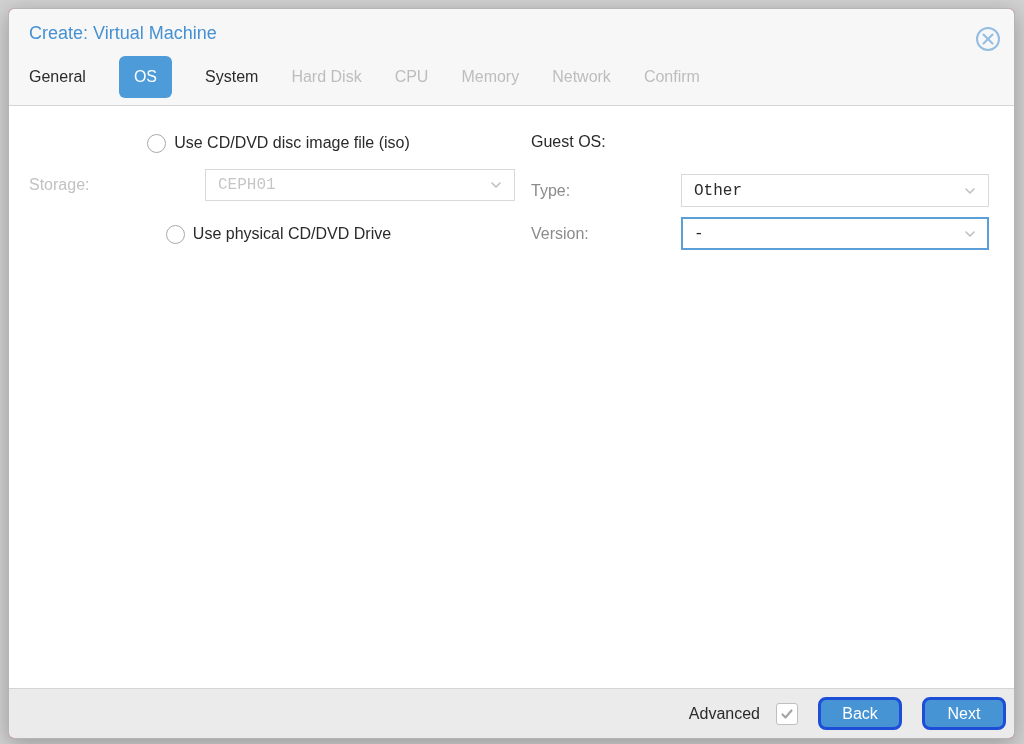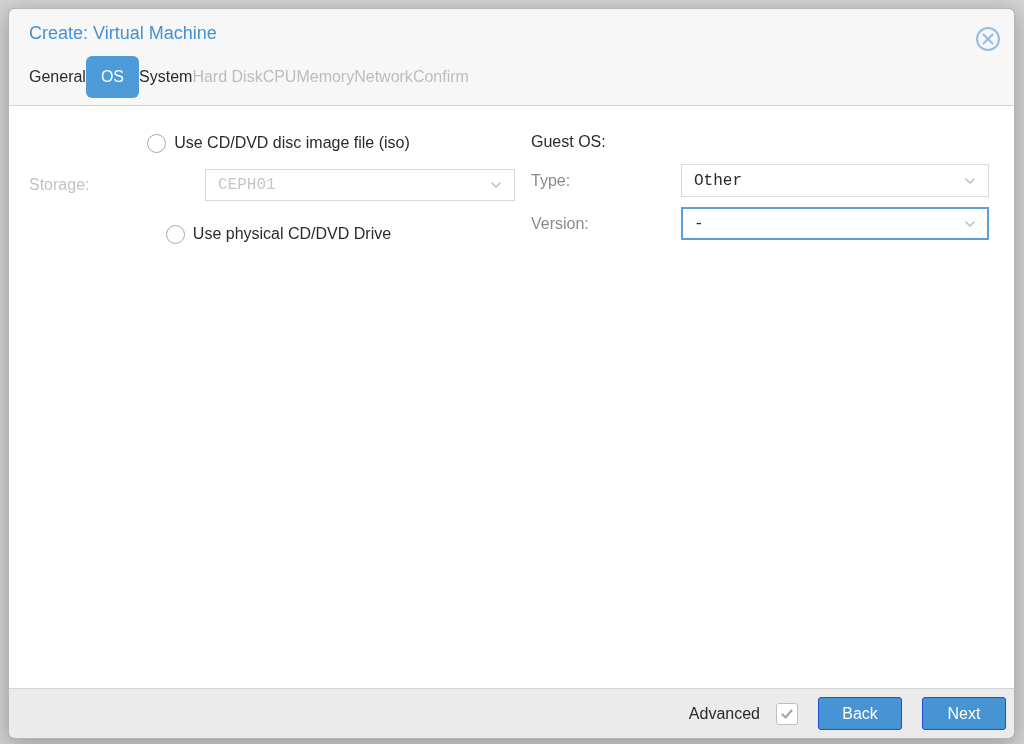--- a/index.html
+++ b/index.html
@@ -40,20 +40,21 @@
   }
   .close-btn {
     position: absolute;
     top: 17px; right: 13px;
     width: 26px; height: 26px;
     cursor: pointer;
   }
   .tabs {
     display: flex;
     align-items: center;
+    gap: 33px;
     margin-top: 15px;
     margin-bottom: 10px;
     height: 36px;
     text-align: center;
   }
   .tab {
     font-size: 16px;
     padding: 8px 0;
     white-space: nowrap;
     cursor: pointer;
@@ -152,21 +153,21 @@
     padding: 0 9px 0 11px;
   }
   .chevron { flex: 0 0 auto; }
 
   .guest-os-heading {
     font-size: 16px;
     color: #2a2a2a;
     height: 24px;
     display: flex;
     align-items: center;
-    margin-bottom: 10px;
+    margin-bottom: 20px;
   }
 
   
   .dialog-footer {
     flex: 0 0 50px;
     background: #ebebeb;
     border-top: 1px solid #d4d4d4;
     display: flex;
     align-items: center;
     justify-content: flex-end;
@@ -184,22 +185,22 @@
     border: 1px solid #bfbfbf;
     border-radius: 3px;
     display: inline-flex;
     align-items: center;
     justify-content: center;
     cursor: pointer;
   }
   .btn {
     width: 84px; height: 33px;
     background: #4794d4;
-    border: 1px solid #1d4ed8;
-    border-radius: 3px;
+    border: 3px solid #1d4ed8;
+    border-radius: 8px;
     color: #ffffff;
     font-size: 16px;
     font-family: "Liberation Sans", "DejaVu Sans", sans-serif;
     cursor: pointer;
   }
 </style>
 </head>
 <body>
 
 <div class="dialog">

